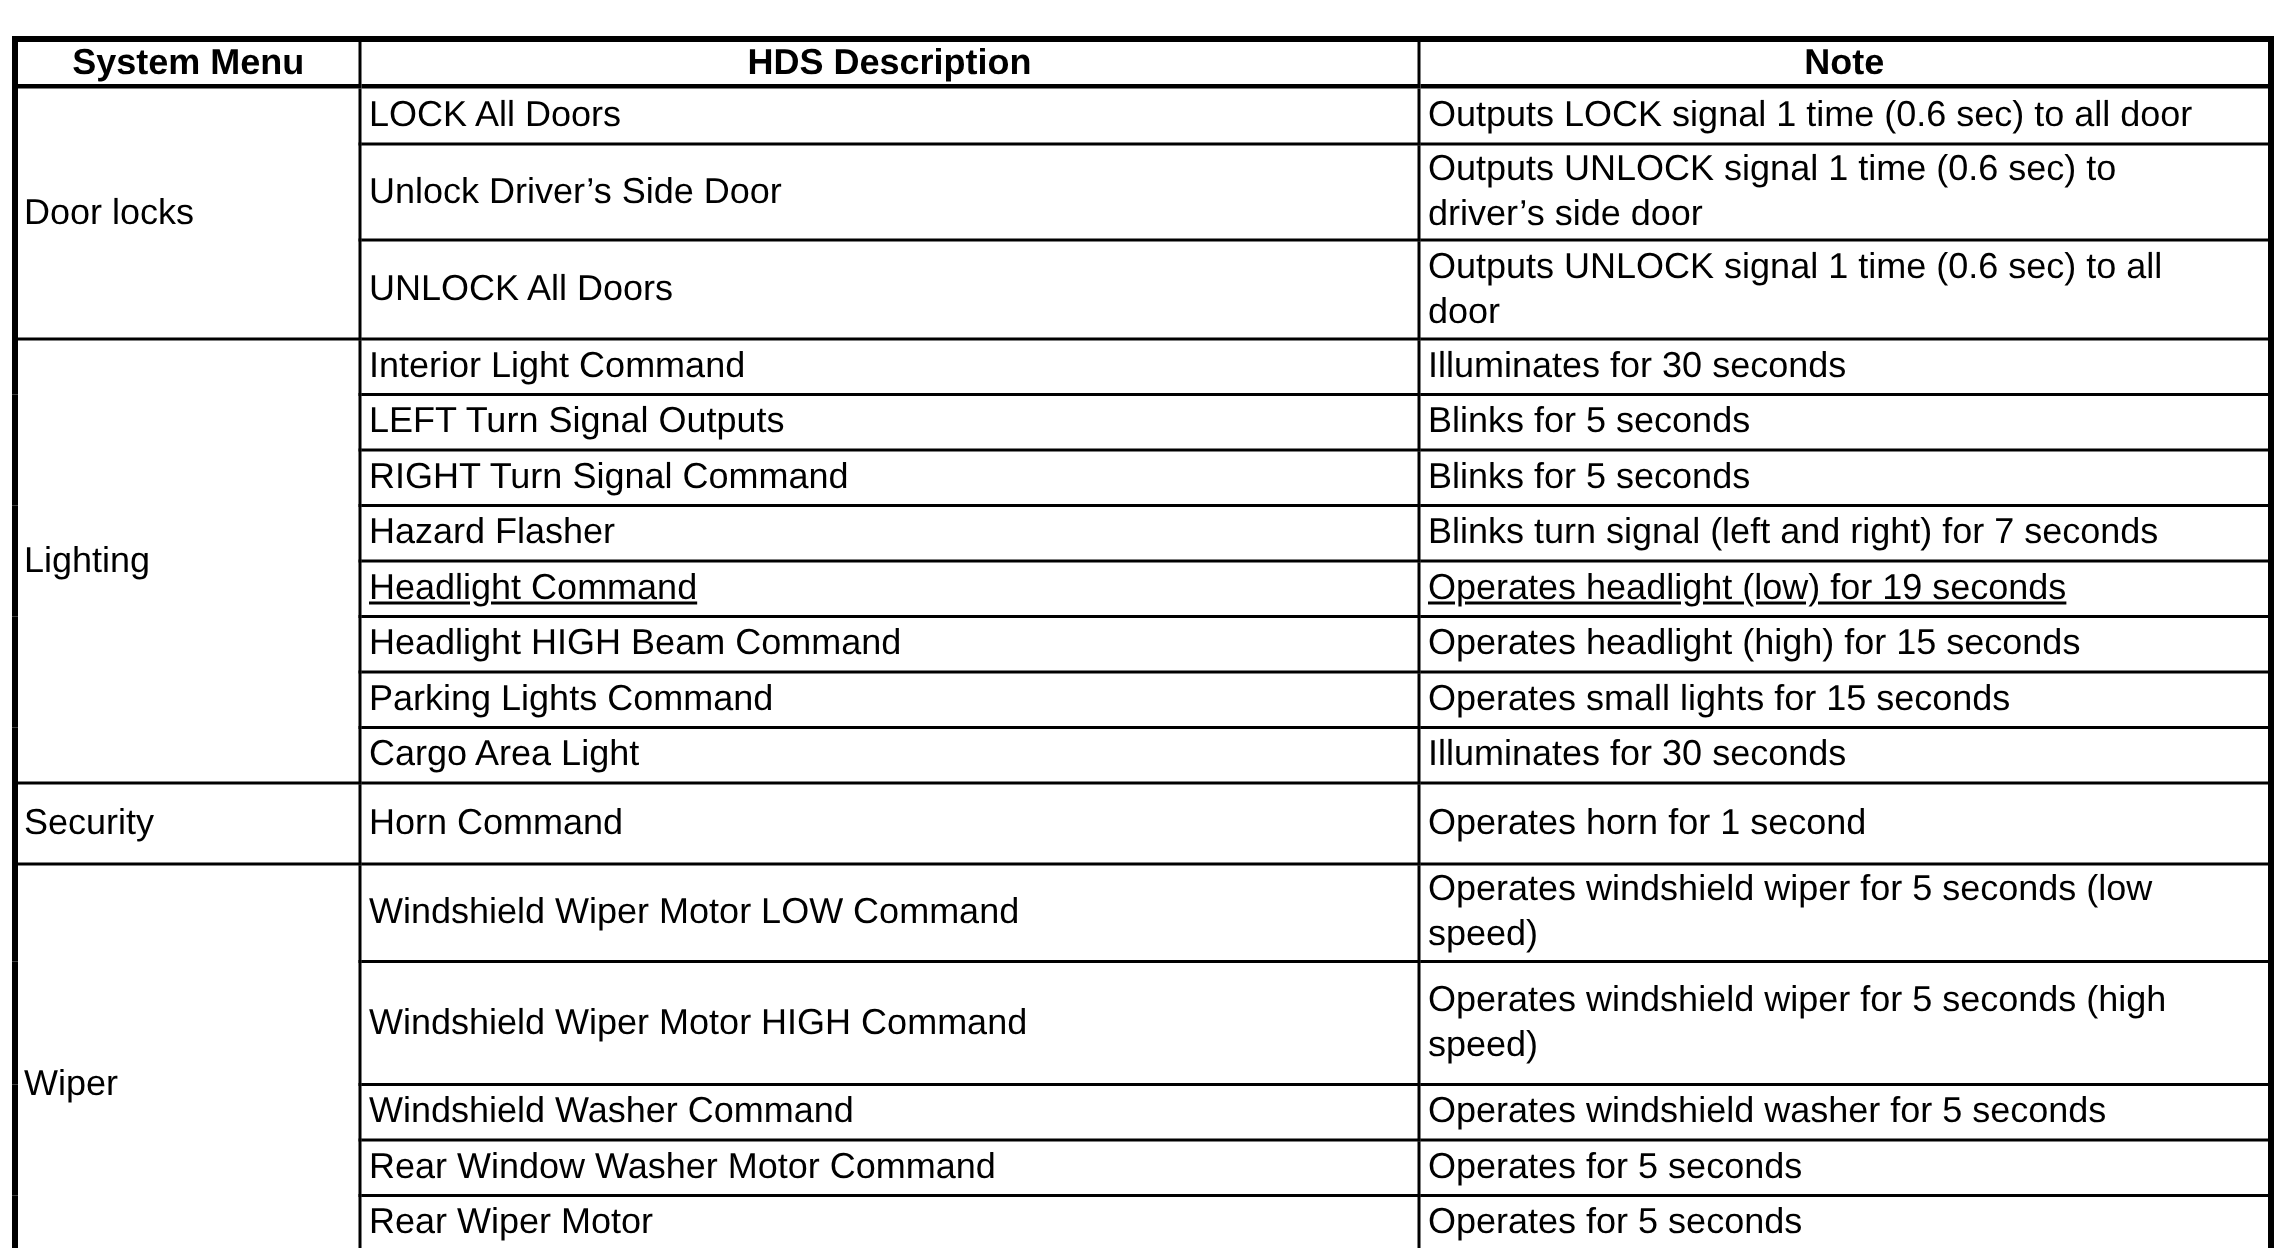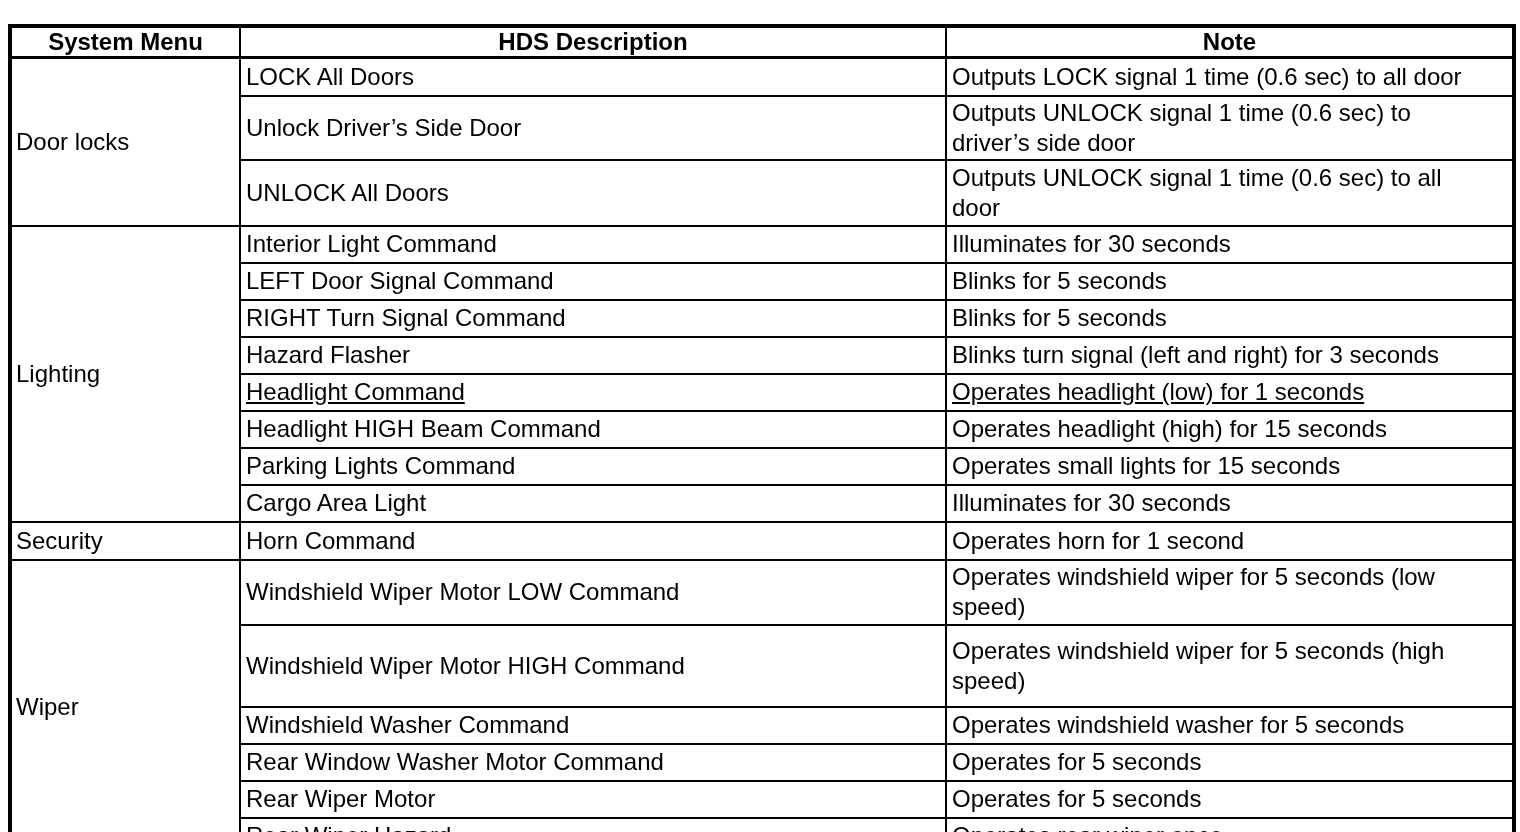--- a/index.html
+++ b/index.html
@@ -84,48 +84,48 @@
         <tr style="height: 66px;">
           <td class="desc-cell">UNLOCK All Doors</td>
           <td class="note-cell">Outputs UNLOCK signal 1 time (0.6 sec) to all door</td>
         </tr>
         <tr style="height: 37px;">
           <td class="menu-cell" rowspan="8">Lighting</td>
           <td class="desc-cell">Interior Light Command</td>
           <td class="note-cell">Illuminates for 30 seconds</td>
         </tr>
         <tr style="height: 37px;">
-          <td class="desc-cell">LEFT Door Signal Command</td>
+          <td class="desc-cell">LEFT Turn Signal Outputs</td>
           <td class="note-cell">Blinks for 5 seconds</td>
         </tr>
         <tr style="height: 37px;">
           <td class="desc-cell">RIGHT Turn Signal Command</td>
           <td class="note-cell">Blinks for 5 seconds</td>
         </tr>
         <tr style="height: 37px; margin-top: 36px;">
           <td class="desc-cell">Hazard Flasher</td>
-          <td class="note-cell">Blinks turn signal (left and right) for 3 seconds</td>
+          <td class="note-cell">Blinks turn signal (left and right) for 7 seconds</td>
         </tr>
         <tr style="height: 37px; text-decoration: underline;">
           <td class="desc-cell">Headlight Command</td>
-          <td class="note-cell">Operates headlight (low) for 1 seconds</td>
+          <td class="note-cell">Operates headlight (low) for 19 seconds</td>
         </tr>
         <tr style="height: 37px;">
           <td class="desc-cell">Headlight HIGH Beam Command</td>
           <td class="note-cell">Operates headlight (high) for 15 seconds</td>
         </tr>
         <tr style="height: 37px;">
           <td class="desc-cell">Parking Lights Command</td>
           <td class="note-cell">Operates small lights for 15 seconds</td>
         </tr>
         <tr style="height: 37px;">
           <td class="desc-cell">Cargo Area Light</td>
           <td class="note-cell">Illuminates for 30 seconds</td>
         </tr>
-        <tr style="height: 38px;">
+        <tr style="height: 54px;">
           <td class="menu-cell" rowspan="1">Security</td>
           <td class="desc-cell">Horn Command</td>
           <td class="note-cell">Operates horn for 1 second</td>
         </tr>
         <tr style="height: 65px;">
           <td class="menu-cell" rowspan="6">Wiper</td>
           <td class="desc-cell">Windshield Wiper Motor LOW Command</td>
           <td class="note-cell">Operates windshield wiper for 5 seconds (low speed)</td>
         </tr>
         <tr style="height: 82px;">

